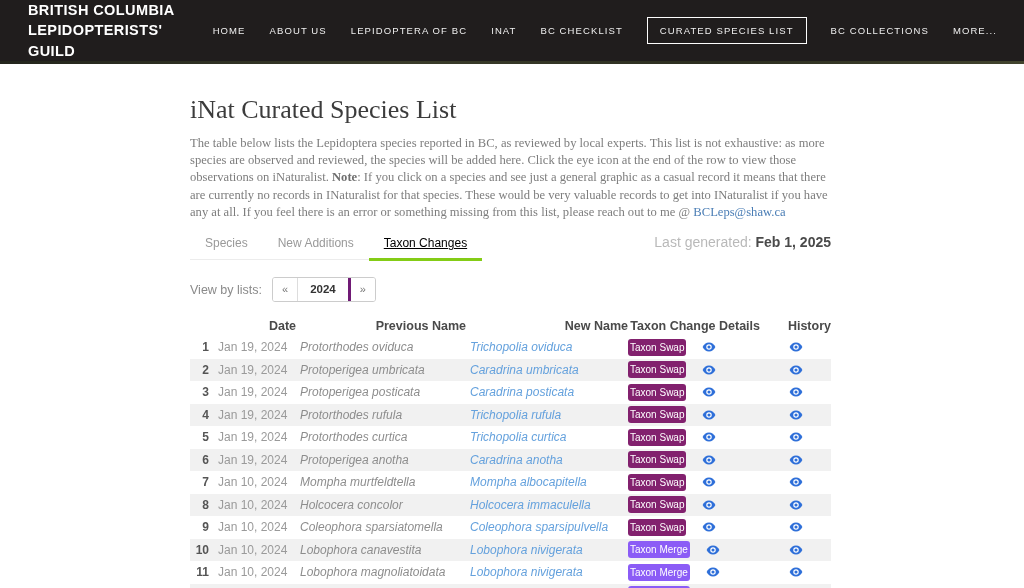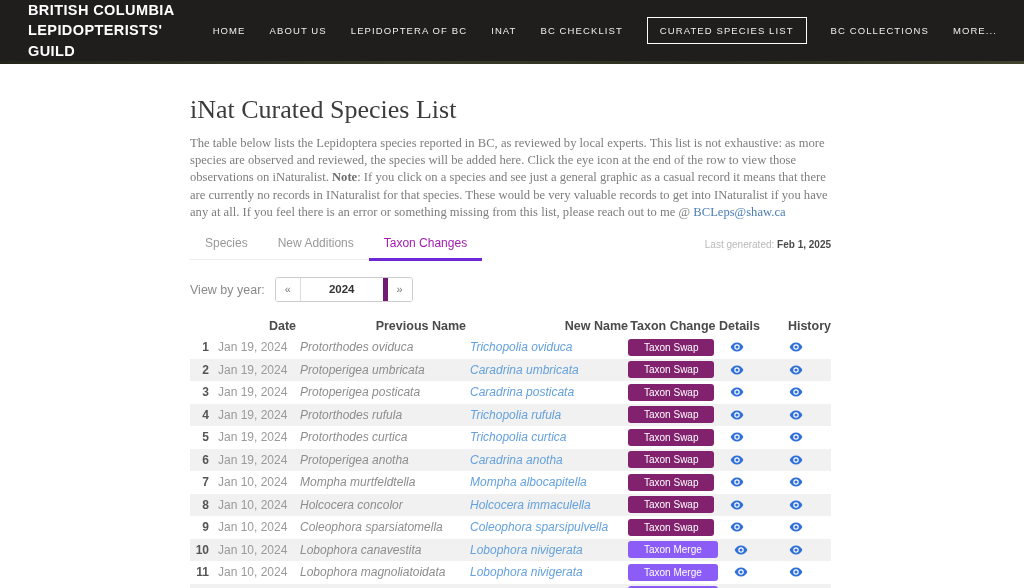--- a/index.html
+++ b/index.html
@@ -23,48 +23,48 @@
                 font-size:26px; margin-top:31px; }
   .intro { font-family:"Liberation Serif", serif; font-size:12.6px; line-height:17.2px;
            color:#7d7d7d; margin-top:10px; }
   .intro b { color:#6e6e6e; }
   .email-link { color:#4a7db5; text-decoration:none; cursor:pointer; }
 
   
   .tabs-row { display:flex; justify-content:space-between; align-items:flex-end; margin-top:9px; }
   .tabs { display:inline-flex; border-bottom:1px solid #ececec; }
   .tab { font-size:12px; color:#999; padding:6px 15px 8px 15px; cursor:pointer; white-space:nowrap; }
-  .tab.active { color:#a21caf; border-bottom:3px solid #6d28d9; margin-bottom:-2px; }
-  .last-generated { font-size:10px; color:#b9b9b9; padding-bottom:10px; }
+  .tab.active { color:#000000; border-bottom:3px solid #84cc16; margin-bottom:-2px;text-decoration:underline; }
+  .last-generated { font-size:14px; color:#b9b9b9; padding-bottom:10px; }
   .last-generated b { color:#4a4a4a; }
 
   
   .year-row { display:flex; align-items:center; margin-top:17px; }
   .year-label { font-size:12.5px; color:#8a8a8a; margin-right:10px; }
   .pager { display:inline-flex; border:1px solid #ccc; border-radius:3px; overflow:hidden; background:#fff; }
   .pager-btn { font-size:11px; color:#777; background:#fff; border:none; padding:5px 9px; cursor:pointer; line-height:13px; }
   .pager-year { font-size:11.5px; font-weight:bold; color:#333; background:#fff;
-                border-left:1px solid #ddd; border-right:5px solid #701a75; padding:5px 28px; line-height:13px; }
+                border-left:1px solid #ddd; border-right:3px solid #701a75; padding:5px 12px; line-height:13px; }
 
   
   .taxon-table { margin-top:13px; }
   .tgrid { display:grid; grid-template-columns:24px 82px 170px 162px 132px 71px; align-items:center; }
   .thead { height:21px; font-size:12.5px; font-weight:bold; color:#4a4a4a; }
   .th-date { grid-column:1 / 3; text-align:right; }
   .th-c { text-align:right; }
   .trow { height:22.5px; font-size:12px; }
   .trow.striped { background:#f1f1f1; }
   .row-num { font-weight:bold; color:#555; text-align:right; padding-right:5px; }
   .row-date { color:#9a9a9a; padding-left:4px; }
   .prev-name { font-style:italic; color:#8d8d8d; padding-left:4px; }
   .new-name-cell { padding-left:4px; }
   .new-name { font-style:italic; color:#64a1dd; text-decoration:none; cursor:pointer; }
   .details-cell { display:flex; align-items:center; gap:16px; }
   .history-cell { display:flex; justify-content:center; }
-  .badge { display:inline-block; font-size:10px; color:#fff; padding:3px 16px; border-radius:3px; white-space:nowrap; }
+  .badge { display:inline-block; font-size:10px; color:#fff; padding:3px 2px; border-radius:3px; white-space:nowrap; }
   .badge.swap { background:#82216e; }
   .badge.merge { background:#8b5cf6; }
   .eye-btn { background:none; border:none; cursor:pointer; display:flex; align-items:center; padding:0; }
 </style>
 </head>
 <body>
 
 <div class="site-header">
   <div class="site-title">British Columbia Lepidopterists' Guild</div>
   <div class="main-nav">
@@ -89,21 +89,21 @@
   <div class="tabs-row">
     <div class="tabs">
         <div class="tab">Species</div>
         <div class="tab">New Additions</div>
         <div class="tab active">Taxon Changes</div>
       </div>
     <div class="last-generated"><span>Last generated: </span><b>Feb 1, 2025</b></div>
   </div>
 
   <div class="year-row">
-    <span class="year-label">View by year:</span>
+    <span class="year-label">View by lists:</span>
     <span class="pager">
       <button class="pager-btn">«</button>
       <span class="pager-year">2024</span>
       <button class="pager-btn">»</button>
     </span>
   </div>
 
   <div class="taxon-table">
     <div class="tgrid thead">
       <div class="th-date">Date</div>

